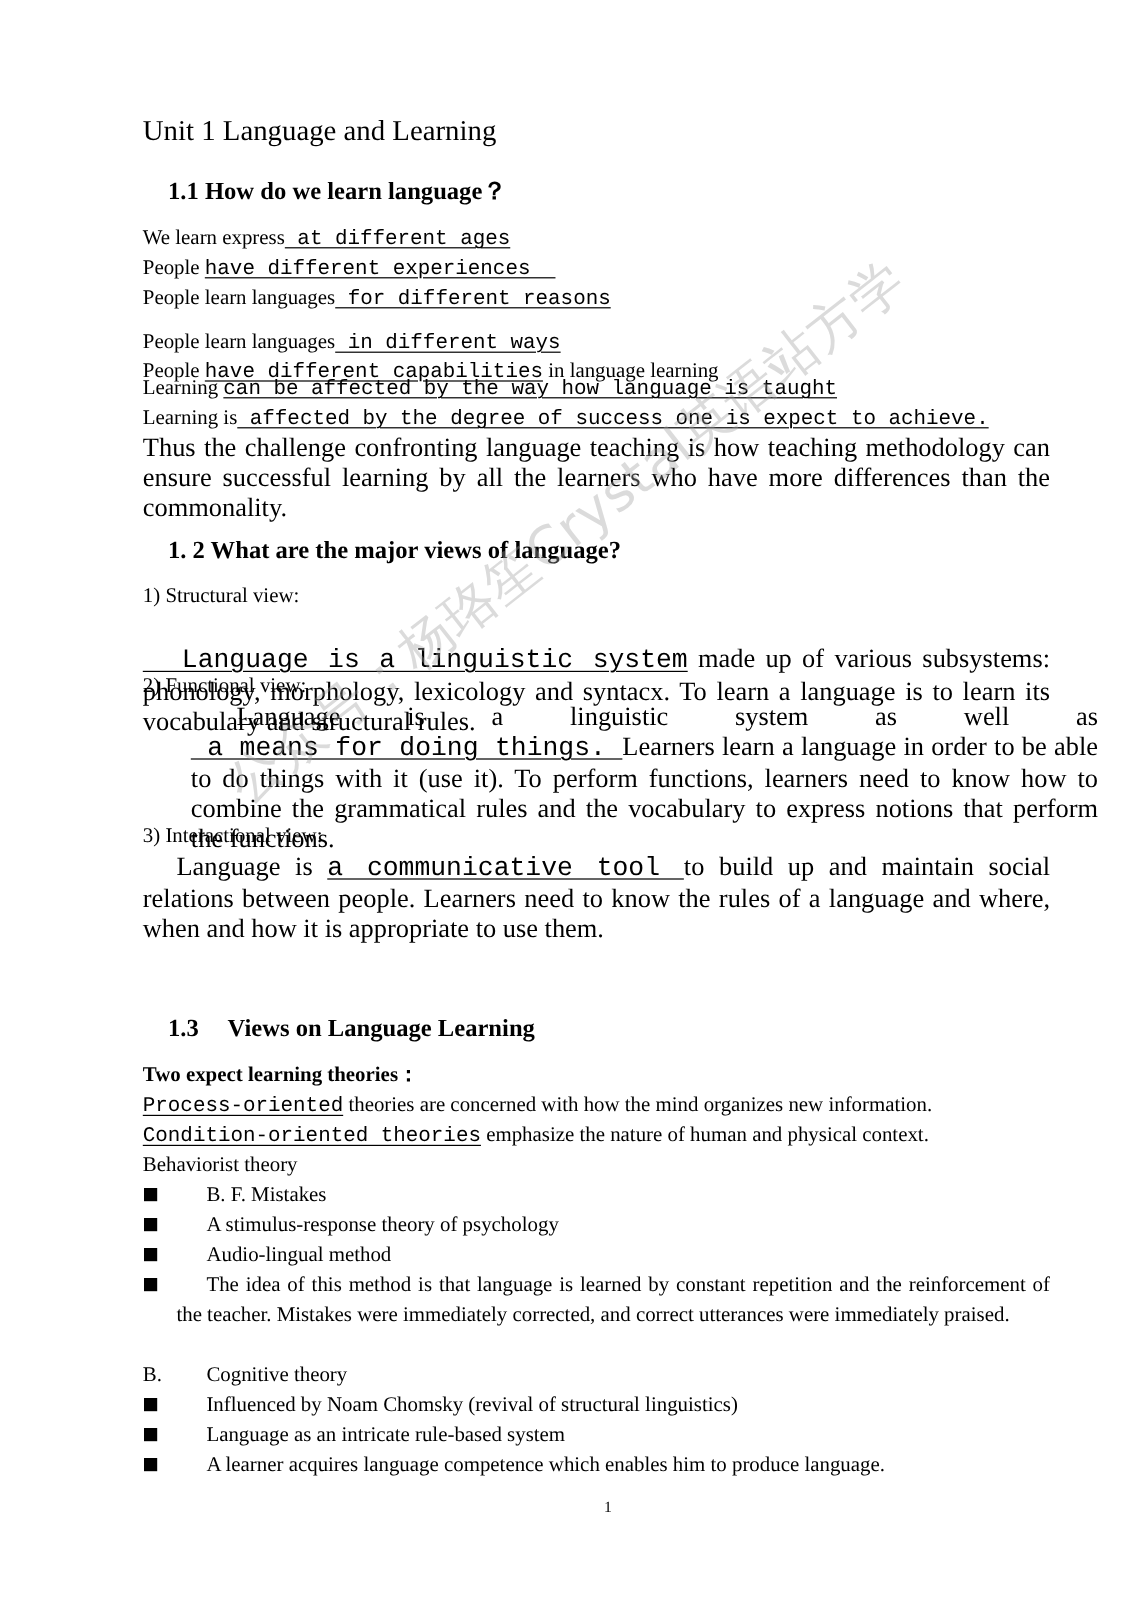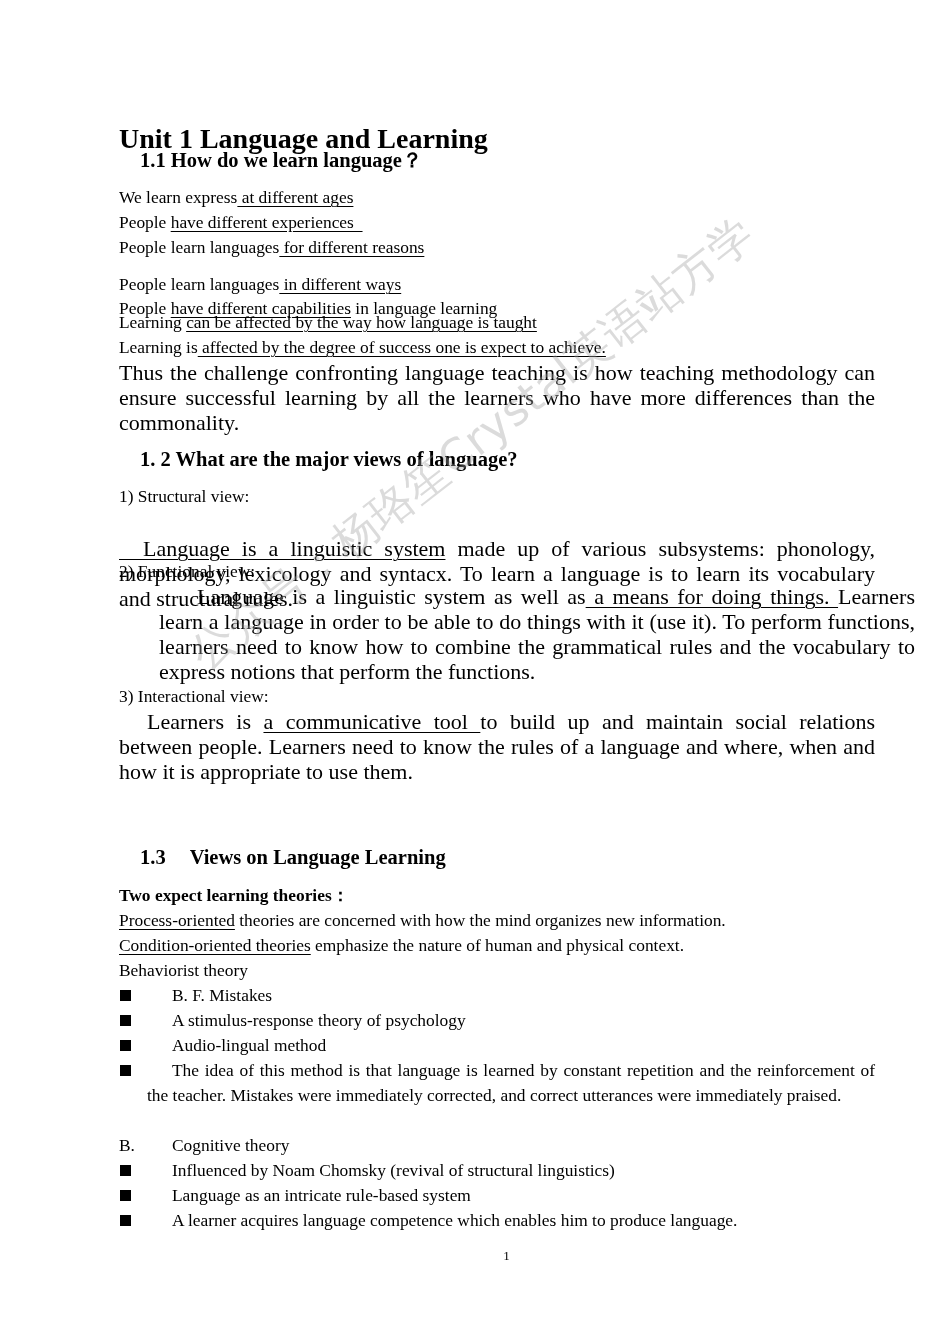--- a/index.html
+++ b/index.html
@@ -35,30 +35,30 @@
       font-size: 22px;
       line-height: 25px;
       text-align: justify;
       text-align-last: left;
     }
     u, .u {
       text-decoration: underline;
       text-decoration-thickness: 1px;
       text-underline-offset: 3px;
       white-space: pre;
+      font-family: Liberation Mono, monospace;
     }
     .title {
       position: absolute;
       left: 0;
       top: 94px;
-      font-size: 28px;
-      font-weight: bold;
+      font-size: 24px;
+      font-weight: normal;
       line-height: 32px;
       white-space: nowrap;
-      margin-top: 29px;
     }
     .h2 {
       position: absolute;
       left: 0;
       font-size: 20.5px;
       font-weight: bold;
       line-height: 28px;
       white-space: nowrap;
       margin-left: 21px;
     }
@@ -161,21 +161,21 @@
     <u>  Language is a linguistic system</u><span> made up of various subsystems: phonology, morphology, lexicology and syntacx. To learn a language is to learn its vocabulary and structural rules.</span>
   </div>
 
   <div class="line" style="top:559px;">2) Functional view:</div>
   <div class="justify" style="top:584px; text-indent:38px;margin-left:40px;">
     <span>Language is a linguistic system as well as</span><u> a means for doing things. </u><span>Learners learn a language in order to be able to do things with it (use it). To perform functions, learners need to know how to combine the grammatical rules and the vocabulary to express notions that perform the functions.</span>
   </div>
 
   <div class="line" style="top:684px;">3) Interactional view:</div>
   <div class="justify" style="top:709px; text-indent:28px;">
-    <span>Learners is </span><u>a communicative tool </u><span>to build up and maintain social relations between people. Learners need to know the rules of a language and where, when and how it is appropriate to use them.</span>
+    <span>Language is </span><u>a communicative tool </u><span>to build up and maintain social relations between people. Learners need to know the rules of a language and where, when and how it is appropriate to use them.</span>
   </div>
 
   <div class="h2" style="top:843px;">
     <span>1.3</span><span style="display:inline-block;width:24px;"></span><span>Views on Language Learning</span>
   </div>
 
   <div class="line bold-label" style="top:883px;">Two expect learning theories：</div>
   <div class="line" style="top:908px;">
     <u>Process-oriented</u><span> theories are concerned with how the mind organizes new information.</span>
   </div>

